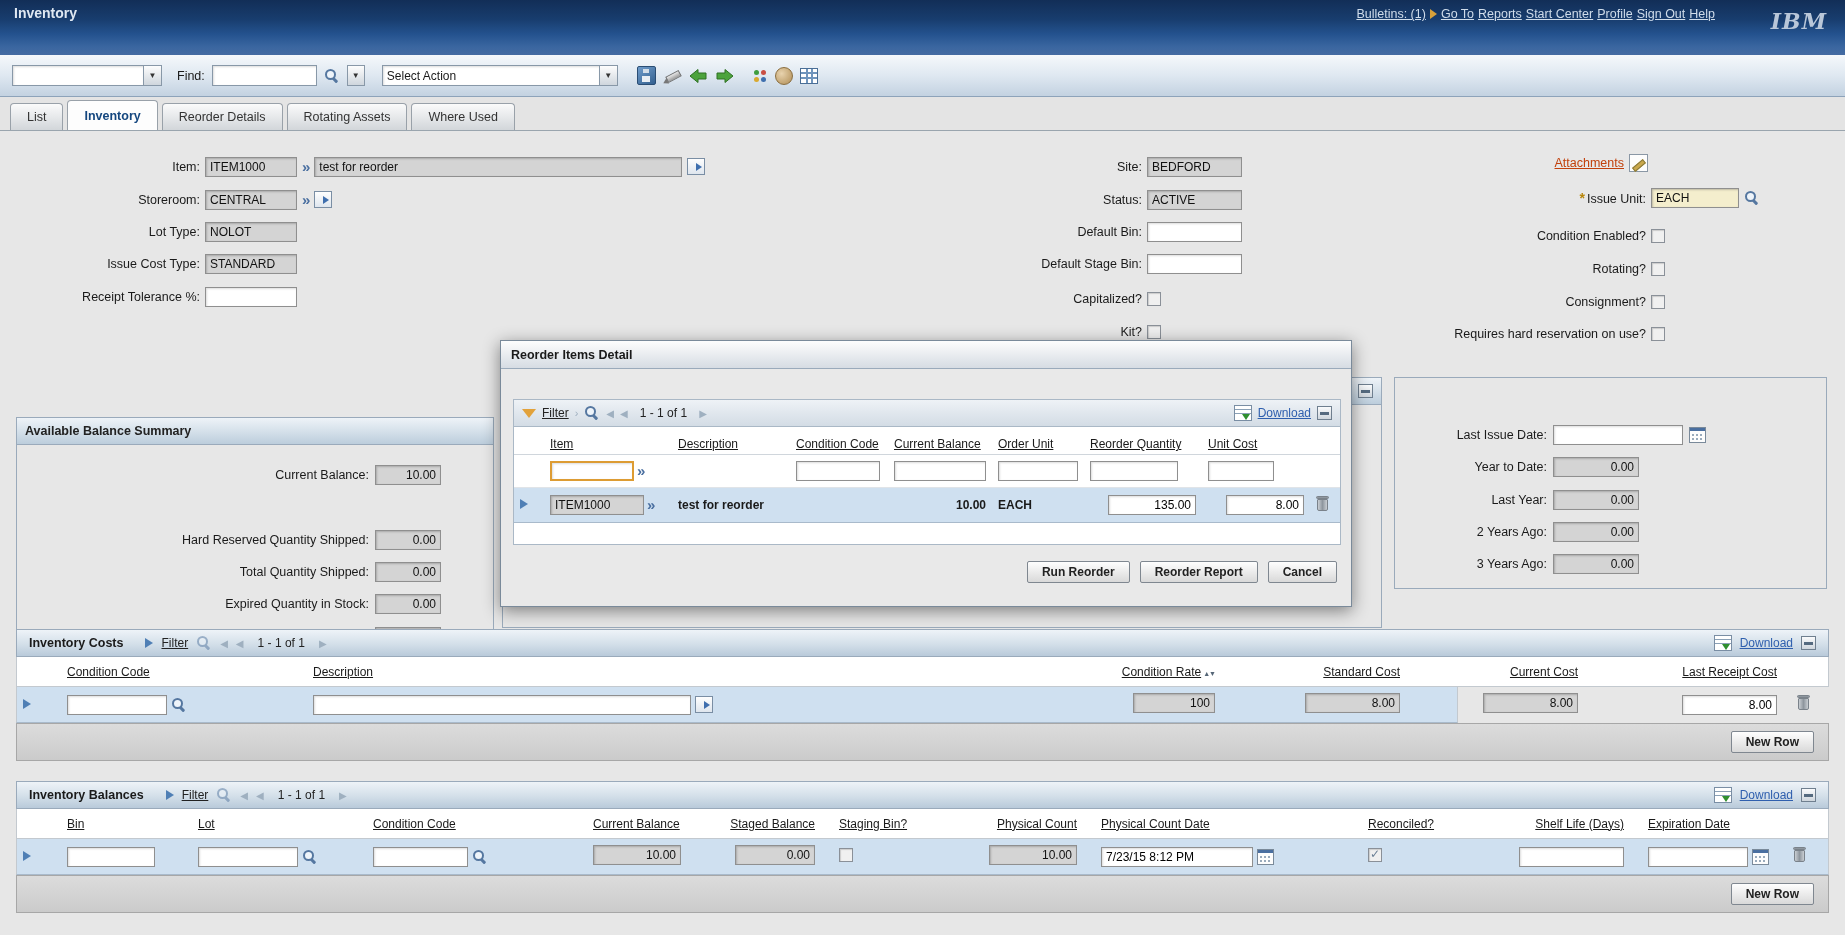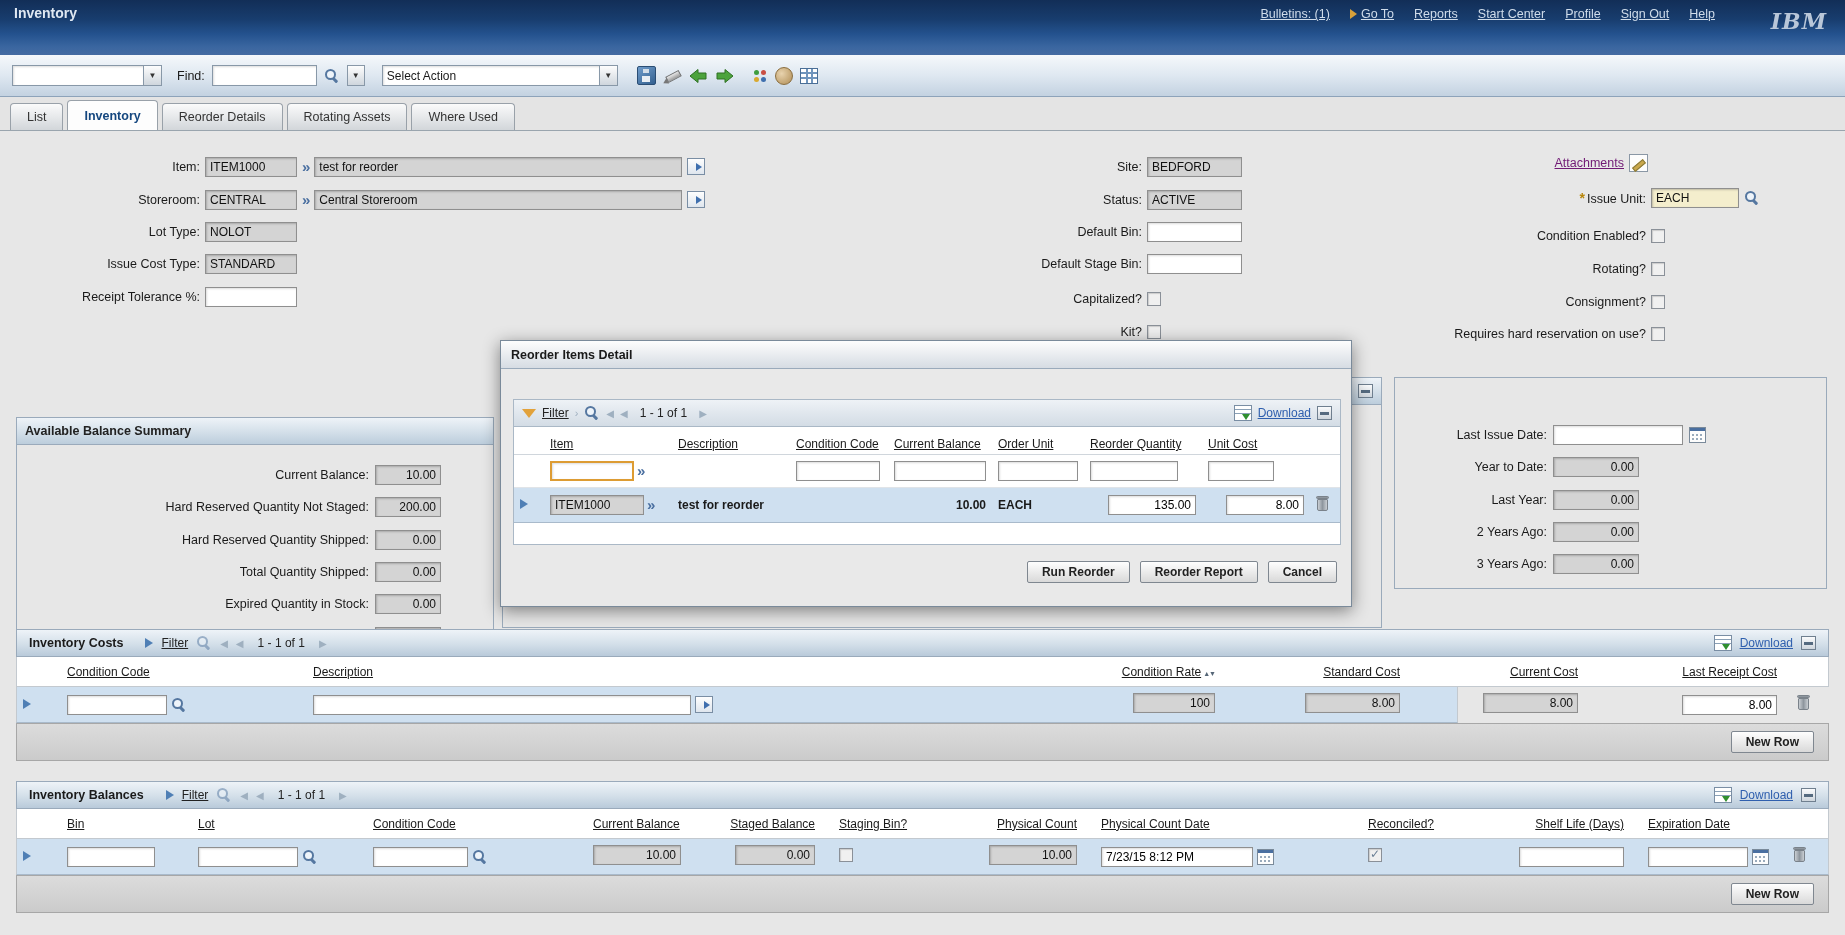--- a/index.html
+++ b/index.html
@@ -3,21 +3,21 @@
 <meta charset="utf-8">
 <style>
   html,body { margin:0; padding:0; }
   body { width:1845px; height:935px; position:relative; overflow:hidden; background:#e7e7e7;
          font-family:"Liberation Sans","DejaVu Sans",sans-serif; font-size:12px; color:#1a1a1a; }
 
   
   .topbar { position:absolute; left:0; top:0; width:1845px; height:55px;
             background:linear-gradient(180deg,#122e57 0%,#183d6e 35%,#24528e 62%,#3a66a0 85%,#456ba2 100%); }
   .topbar-title { position:absolute; left:14px; top:5px; font-size:14px; font-weight:bold; color:#dfe8f2; }
-  .topbar-nav { position:absolute; right:130px; top:7px; display:flex; gap:20px; align-items:center; }
+  .topbar-nav { position:absolute; right:130px; top:7px; display:flex; gap:4px; align-items:center; }
   .toplink { color:#cfdcea; text-decoration:underline; font-size:12.5px; cursor:pointer; white-space:nowrap; }
   .goto-wrap { display:flex; align-items:center; gap:4px; }
   .goto-icon { width:0; height:0; border-top:5px solid transparent; border-bottom:5px solid transparent; border-left:7px solid #d8a13a; display:inline-block; }
   .ibm-logo { position:absolute; right:18px; top:8px; font-family:"DejaVu Serif",serif; font-style:italic; font-weight:bold; font-size:22px; color:#b9c7d9; letter-spacing:1px; }
 
   
   .toolbar { position:absolute; left:0; top:55px; width:1845px; height:42px; box-sizing:border-box;
              background:linear-gradient(180deg,#f5f8fb 0%,#dfe8f1 50%,#c3d2e1 100%);
              border-bottom:1px solid #8da3ba; display:flex; align-items:center; padding:0 12px; gap:7px; }
   .tb-input { height:21px; border:1px solid #8898a8; background:#fff; box-sizing:border-box; padding:0 4px;
@@ -81,21 +81,21 @@
              box-shadow:inset 1px 1px 2px rgba(90,90,90,.35); padding:2px 4px; font-size:12px; line-height:15px;
              color:#111; overflow:hidden; white-space:nowrap; flex:none; }
   .reqfield { background:#f4eecd; }
   .infield { height:20px; box-sizing:border-box; border:1px solid #8f8f8f; background:#fff; padding:2px 4px;
              font-size:12px; font-family:inherit; box-shadow:inset 1px 1px 2px rgba(120,120,120,.25); flex:none; }
   .infield.focus { border:2px solid #dd9c33; }
   .req-star { color:#b8860b; font-size:14px; font-weight:bold; margin-right:2px; }
   .cb { width:14px; height:14px; box-sizing:border-box; border:1px solid #8a9098; background:#f0f0f0;
         box-shadow:inset 1px 1px 1px rgba(120,120,120,.3); display:inline-block; position:relative; cursor:pointer; flex:none; }
   .cb.checked::after { content:"✓"; position:absolute; left:1px; top:-2px; font-size:12px; color:#6a7f95; }
-  .link-underline { text-decoration:underline; color:#701a75; cursor:pointer; font-size:12.5px; }
+  .link-underline { text-decoration:underline; color:#c2410c; cursor:pointer; font-size:12.5px; }
 
   
   .panel { position:absolute; border:1px solid #9aaabb; background:#e7e7e7; box-sizing:border-box; }
   .panel-header { height:27px; background:linear-gradient(180deg,#eef3f8 0%,#d3dfe9 55%,#bccddc 100%);
                   border-bottom:1px solid #9aaabb; display:flex; align-items:center; padding:0 8px; box-sizing:border-box; gap:6px; }
   .panel-title { font-weight:bold; font-size:12.5px; color:#222; }
   .prow { position:absolute; display:flex; align-items:center; gap:6px; height:20px; }
   .plabel { text-align:right; font-size:12.5px; white-space:nowrap; }
   .pval { text-align:right; }
   .spacer { flex:1; }
@@ -197,21 +197,20 @@
     <span class="flabel" style="width:192px">Item:</span>
     <span class="rofield" style="width:92px">ITEM1000</span>
     <span class="chev">»</span>
     <span class="rofield" style="width:368px">test for reorder</span>
     <span class="icon-detail"></span>
   </div>
   <div class="frow" style="left:8px; top:58px;">
     <span class="flabel" style="width:192px">Storeroom:</span>
     <span class="rofield" style="width:92px">CENTRAL</span>
     <span class="chev">»</span>
-    <span class="rofield" style="width:368px">Central Storeroom</span>
     <span class="icon-detail"></span>
   </div>
   <div class="frow" style="left:8px; top:90px;">
     <span class="flabel" style="width:192px">Lot Type:</span>
     <span class="rofield" style="width:92px">NOLOT</span>
   </div>
   <div class="frow" style="left:8px; top:122px;">
     <span class="flabel" style="width:192px">Issue Cost Type:</span>
     <span class="rofield" style="width:92px">STANDARD</span>
   </div>
@@ -272,24 +271,20 @@
   </div>
 </div>
 
 <div class="panel" style="left:16px; top:377px; width:478px; height:251px;margin-top:40px;">
   <div class="panel-header">
     <span class="panel-title">Available Balance Summary</span>
   </div>
   <div class="prow" style="left:0; top:47px;">
       <span class="plabel" style="width:352px">Current Balance:</span>
       <span class="rofield pval" style="width:66px">10.00</span>
-    </div>
-  <div class="prow" style="left:0; top:79px;">
-      <span class="plabel" style="width:352px">Hard Reserved Quantity Not Staged:</span>
-      <span class="rofield pval" style="width:66px">200.00</span>
     </div>
   <div class="prow" style="left:0; top:112px;">
       <span class="plabel" style="width:352px">Hard Reserved Quantity Shipped:</span>
       <span class="rofield pval" style="width:66px">0.00</span>
     </div>
   <div class="prow" style="left:0; top:144px;">
       <span class="plabel" style="width:352px">Total Quantity Shipped:</span>
       <span class="rofield pval" style="width:66px">0.00</span>
     </div>
   <div class="prow" style="left:0; top:176px;">

